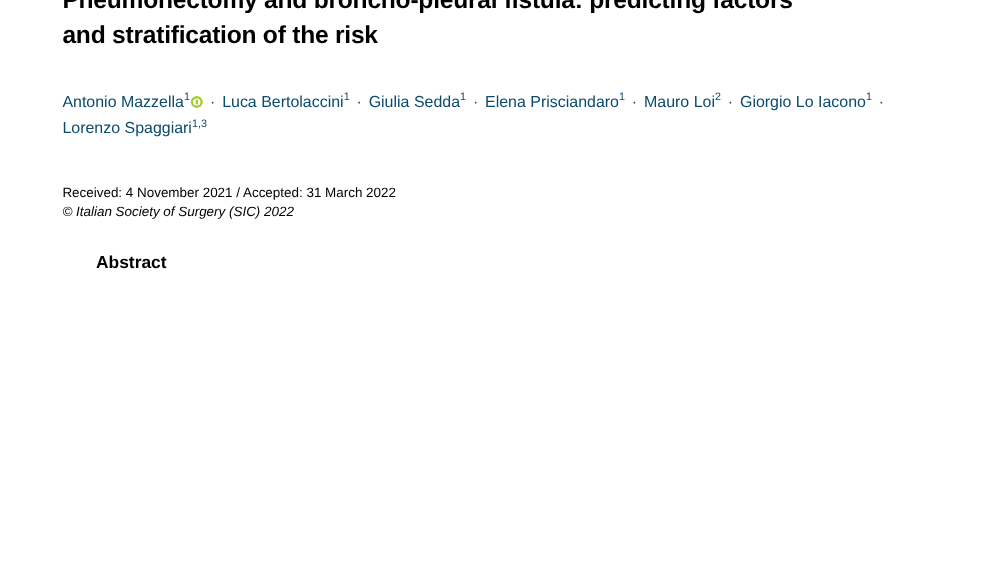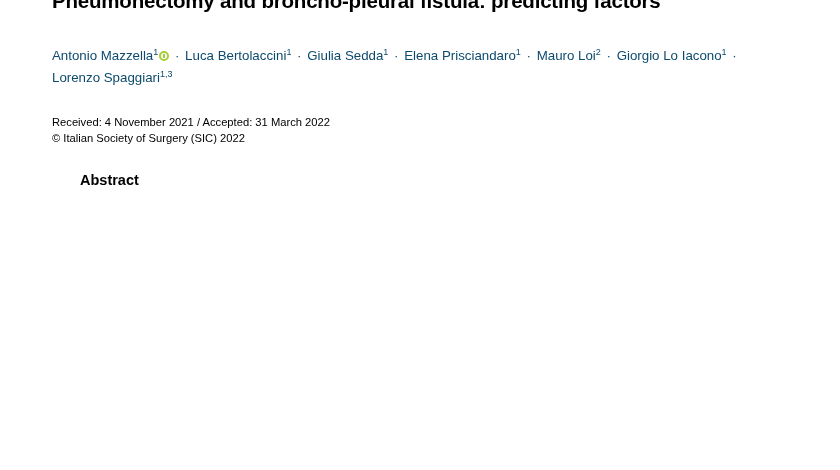--- a/index.html
+++ b/index.html
@@ -69,31 +69,32 @@
   .orcid::after {
     content: "";
     position: absolute;
     left: 2px;
     top: 1.2px;
     width: 1.4px;
     height: 4px;
     background: #a6ce39;
   }
   .history {
-    margin-top: 26px;
+    margin-top: 36px;
     font-family: "Liberation Sans", sans-serif;
     font-size: 11.2px;
     line-height: 15.5px;
     color: #000;
   }
   .copyright {
     font-family: "Liberation Sans", sans-serif;
     font-size: 11.2px;
     line-height: 15.5px;
     color: #000;
+    font-style: italic;
   }
   .abstract-head {
     margin-top: 25px;
     font-family: "Liberation Sans", sans-serif;
     font-size: 14.5px;
     font-weight: bold;
     line-height: 18px;
     margin-left: 28px;
   }
   .abstract-body {
@@ -105,20 +106,21 @@
     hyphens: manual;
   }
 </style>
 </head>
 <body>
 
 <div class="page">
 
   <h1 class="title">
     <span class="title-line1">Pneumonectomy and broncho-pleural fistula: predicting factors</span>
+    <span class="title-line2">and stratification of the risk</span>
   </h1>
 
   <div class="authors"><span>Antonio Mazzella</span><sup>1</sup><span class="orcid"></span><span class="sep"> · </span><span>Luca Bertolaccini</span><sup>1</sup><span class="sep"> · </span><span>Giulia Sedda</span><sup>1</sup><span class="sep"> · </span><span>Elena Prisciandaro</span><sup>1</sup><span class="sep"> · </span><span>Mauro Loi</span><sup>2</sup><span class="sep"> · </span><span>Giorgio Lo Iacono</span><sup>1</sup><span class="sep"> · </span><span>Lorenzo Spaggiari</span><sup>1,3</sup></div>
 
   <div class="history">Received: 4 November 2021 / Accepted: 31 March 2022</div>
   <div class="copyright">© Italian Society of Surgery (SIC) 2022</div>
 
   <div class="abstract-head">Abstract</div>
   <div class="abstract-body"></div>
 

